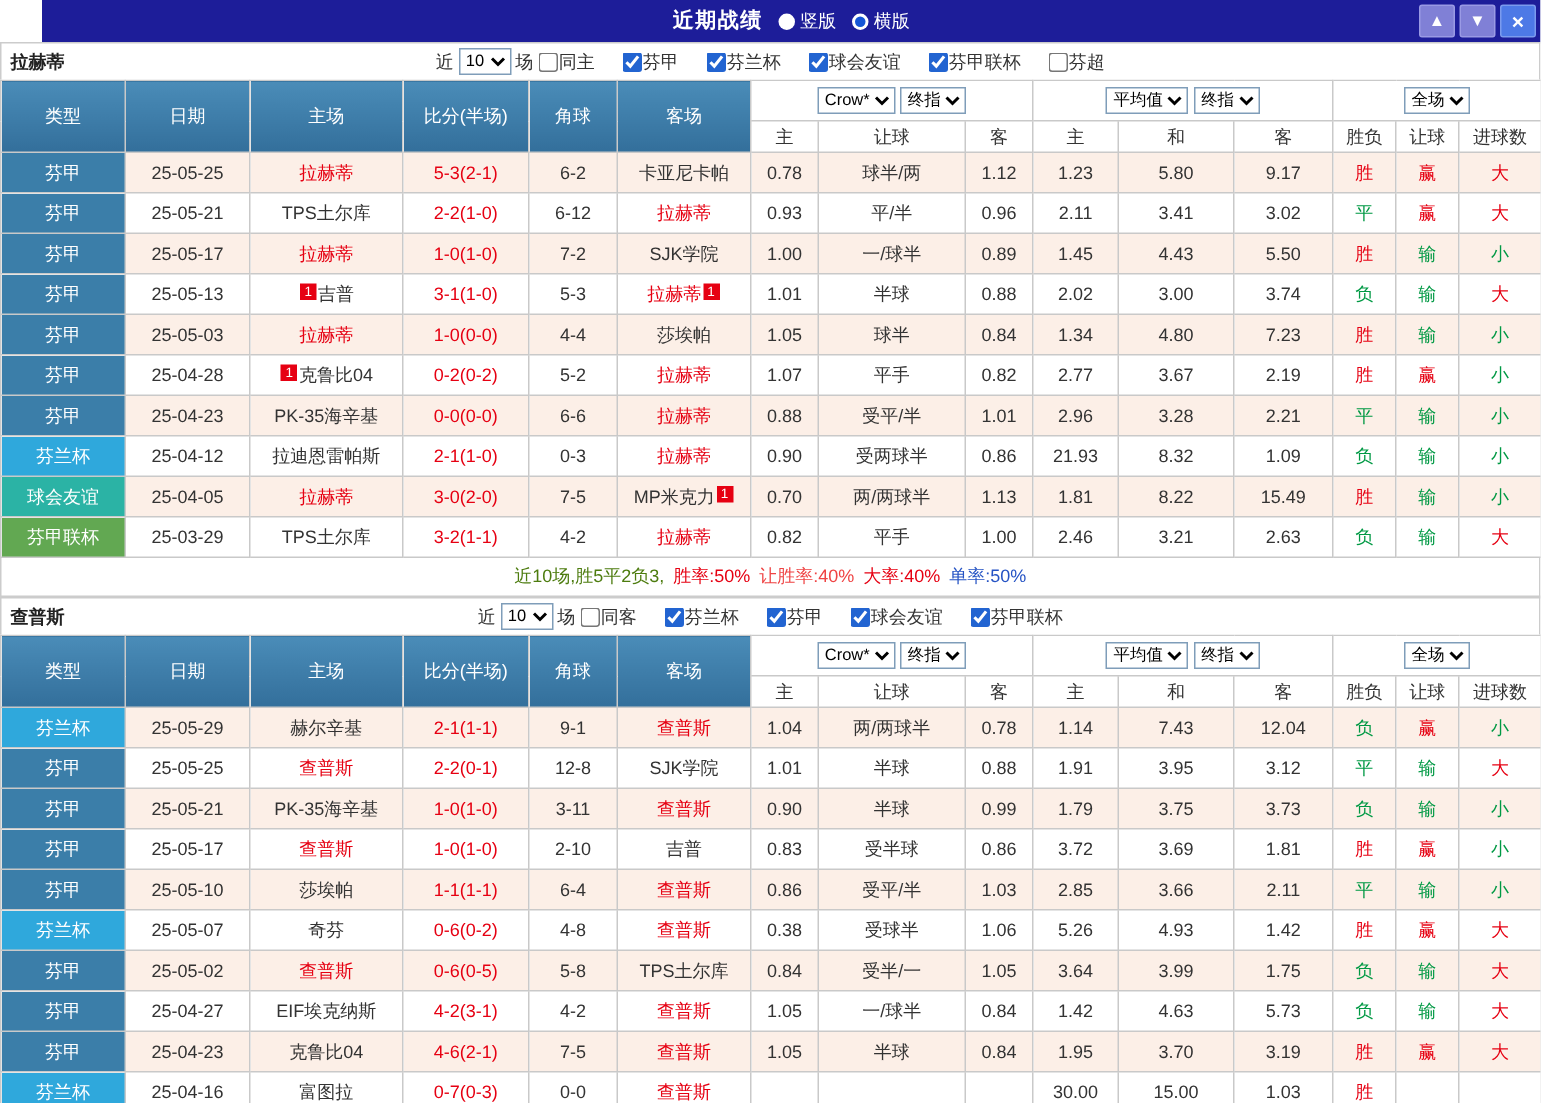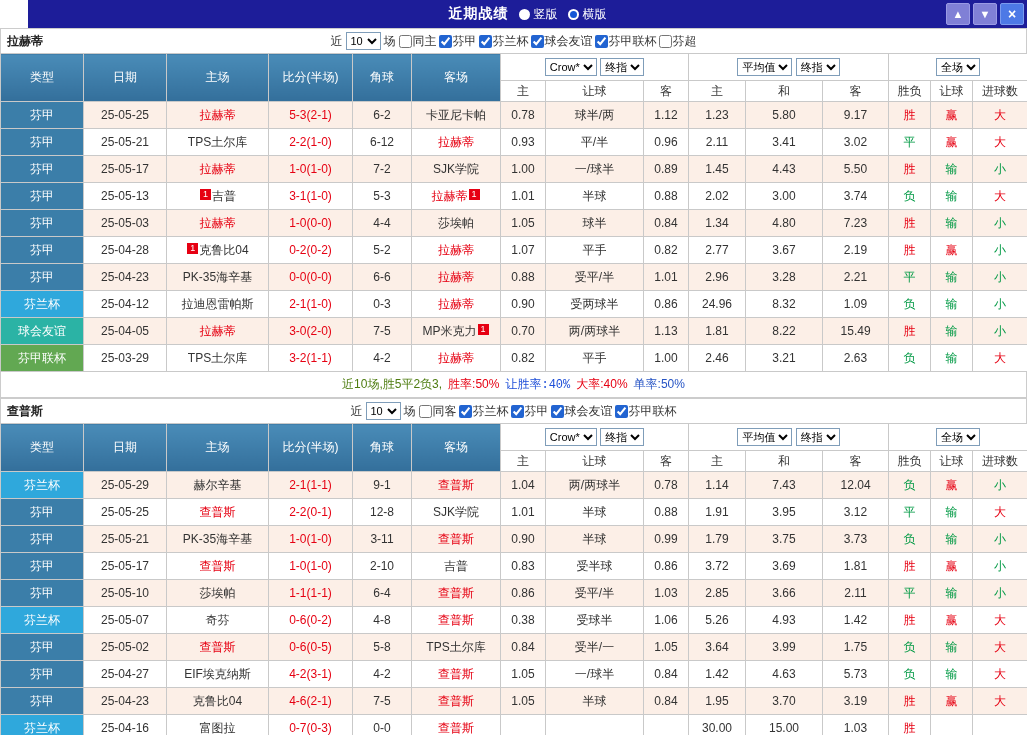--- a/index.html
+++ b/index.html
@@ -13,21 +13,21 @@
   .radio-dot{width:11px;height:11px;border-radius:50%;background:#fff;display:inline-block;position:relative;}
   .radio-dot.on::after{content:"";position:absolute;left:2px;top:2px;right:2px;bottom:2px;border-radius:50%;background:#1556d6;}
   .topbar-buttons{position:absolute;right:3px;top:3px;display:flex;gap:3px;z-index:2;}
   .tb-btn{width:24px;height:22px;border:1px solid #9a9ae4;background:#8080d6;color:#fff;font-size:11px;line-height:1;cursor:pointer;border-radius:2px;padding:0;}
   .tb-btn.close{background:#4d79e6;border-color:#7b9bee;font-size:14px;font-weight:bold;}
 
   
   .section-head{height:24px;position:relative;display:flex;align-items:center;border:1px solid #ccc;border-bottom:none;background:#fff;}
   .team-name{font-weight:bold;padding-left:6px;position:relative;z-index:1;color:#222;}
   .filters{position:absolute;left:0;right:0;display:flex;align-items:center;justify-content:center;gap:3px;}
-  .cb-group{display:inline-flex;align-items:flex-start;gap:2px;}
+  .cb-group{display:inline-flex;align-items:flex-start;gap:18px;}
   .filters label{display:inline-flex;align-items:center;gap:1px;cursor:pointer;}
   .filters input[type=checkbox]{width:13px;height:13px;margin:0;accent-color:#2264d1;}
   select{font-size:11px;height:18px;border:1px solid #7f9db9;background:#fff;font-family:inherit;}
 
   
   .match-table{border-collapse:collapse;table-layout:fixed;width:1027px;}
   .match-table th,.match-table td{border:1px solid #c9c9c9;text-align:center;white-space:nowrap;overflow:hidden;padding:0;}
   tr.h1 th{height:26px;}
   tr.h2 th{height:20px;font-weight:normal;background:#fff;color:#333;}
   th.blue{background:linear-gradient(#4a8cb8,#336f9b);color:#fff;font-weight:normal;}
@@ -276,21 +276,21 @@
           <tr>
             <td class="type-cell" style="background: rgb(47, 168, 220);">芬兰杯</td>
             <td>25-04-12</td>
             <td class="team-cell"><span>拉迪恩雷帕斯</span></td>
             <td class="score">2-1(1-0)</td>
             <td>0-3</td>
             <td class="team-cell"><span class="focus">拉赫蒂</span></td>
             <td>0.90</td>
             <td>受两球半</td>
             <td>0.86</td>
-            <td>24.96</td>
+            <td>21.93</td>
             <td>8.32</td>
             <td>1.09</td>
             <td style="color: rgb(0, 153, 68);">负</td>
             <td style="color: rgb(0, 153, 68);">输</td>
             <td style="color: rgb(0, 153, 68);">小</td>
           </tr>
           <tr class="alt">
             <td class="type-cell" style="background: rgb(43, 179, 165);">球会友谊</td>
             <td>25-04-05</td>
             <td class="team-cell"><span class="focus">拉赫蒂</span></td>
@@ -322,21 +322,21 @@
             <td>2.63</td>
             <td style="color: rgb(0, 153, 68);">负</td>
             <td style="color: rgb(0, 153, 68);">输</td>
             <td style="color: rgb(230, 0, 18);">大</td>
           </tr>
         </tbody>
     </table>
     <div class="summary">
         <span style="color: #4d7c0f;">近10场,胜5平2负3,</span>
         <span style="color: rgb(230, 0, 18);">胜率:50%</span>
-        <span style="color: #1d4ed8; font-family: Liberation Mono, monospace;">让胜率:40%</span>
+        <span style="color: #ef4444;">让胜率:40%</span>
         <span style="color: rgb(230, 0, 18);">大率:40%</span>
         <span style="color: rgb(37, 83, 196);">单率:50%</span>
       </div>
   </section>
 
   <section class="team-section">
     <div class="section-head">
       <span class="team-name">查普斯</span>
       <div class="filters">
         <span>近</span>

